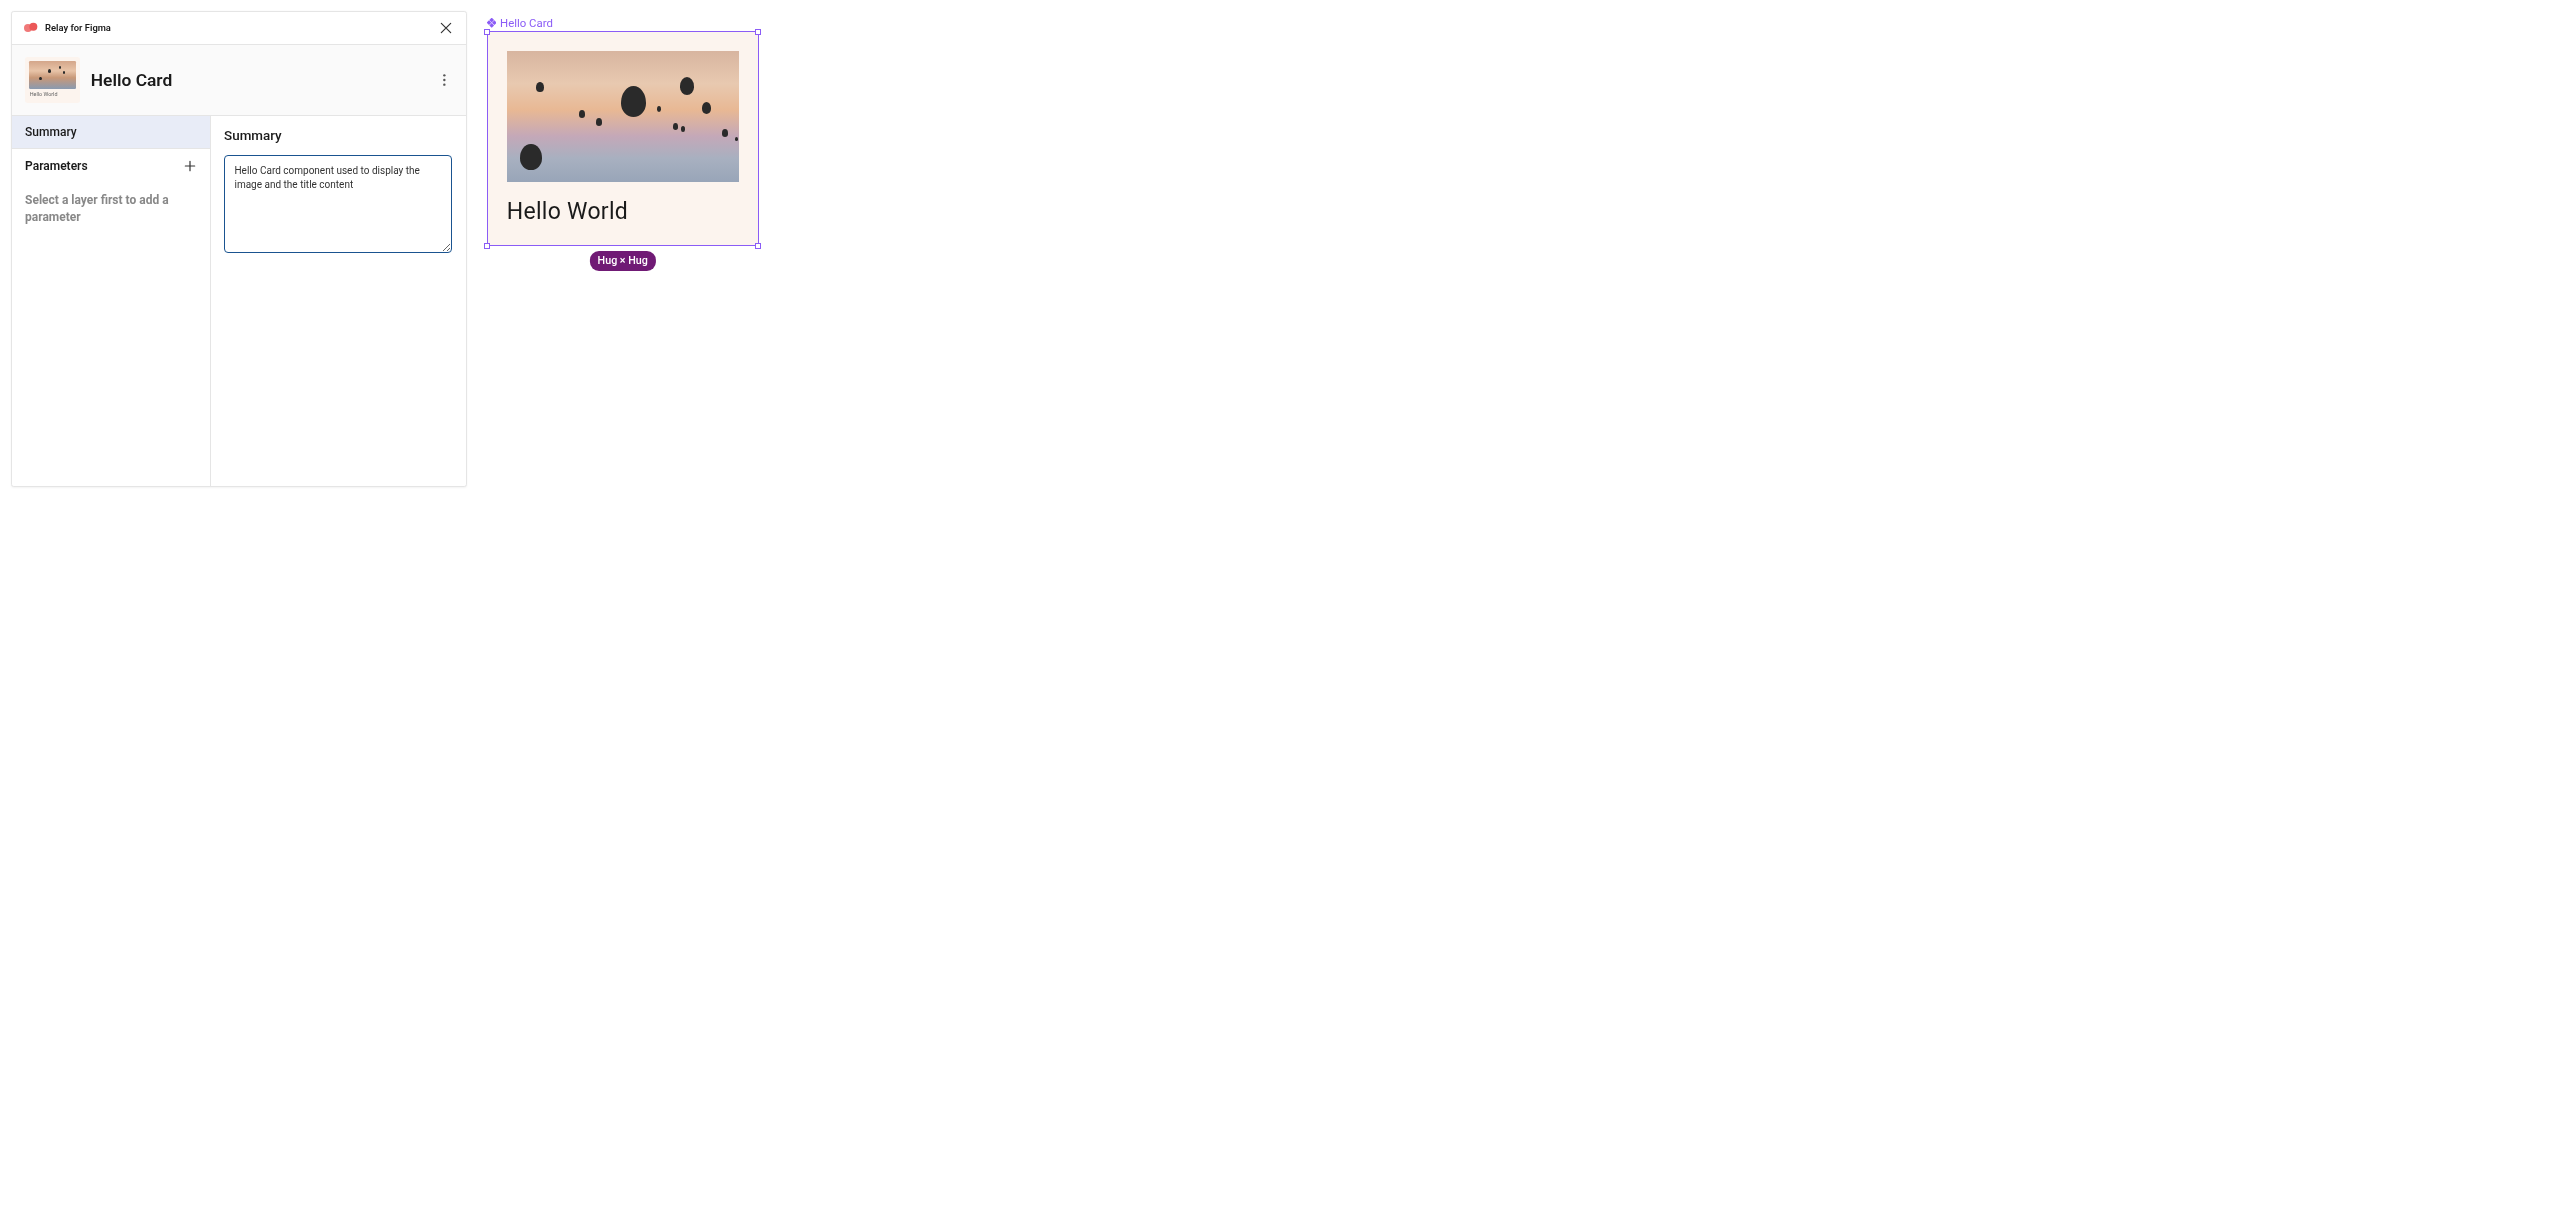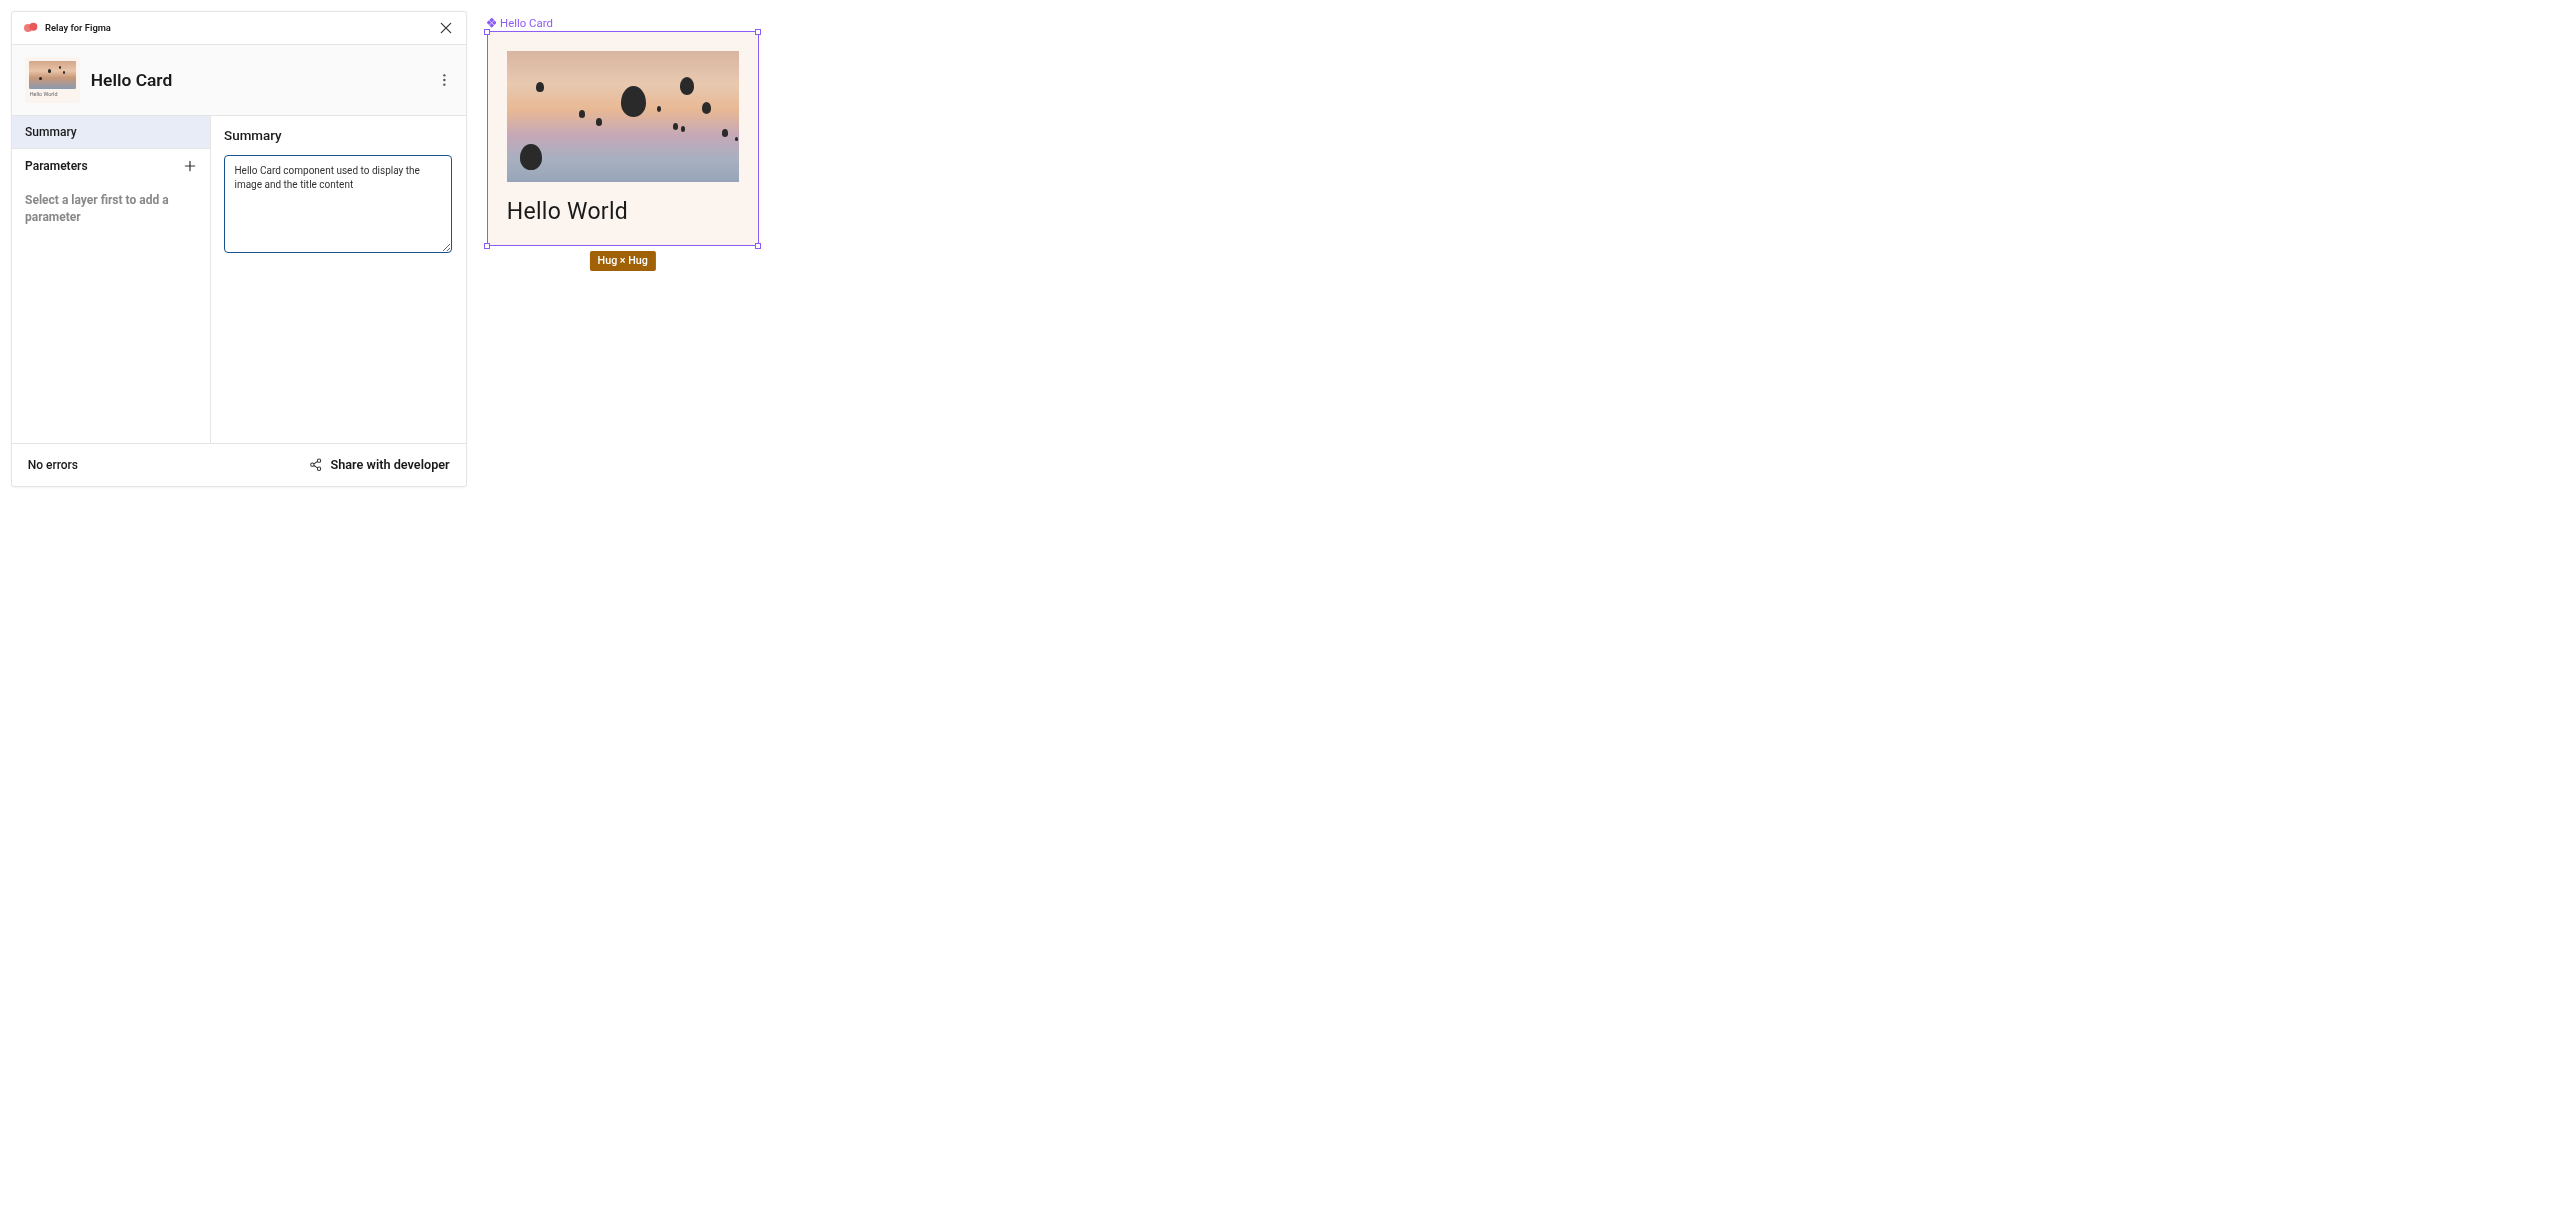--- a/index.html
+++ b/index.html
@@ -269,26 +269,26 @@
       font-weight: 400;
       color: #1a1a1a;
       margin-top: 16px;
       letter-spacing: 0.3px;
     }
     .size-badge {
       position: absolute;
       bottom: -25.5px;
       left: 50%;
       transform: translateX(-50%);
-      background: #a16207;
+      background: #701a75;
       color: #ffffff;
       padding: 3.4px 8px;
       font-size: 10.7px;
       font-weight: 500;
-      border-radius: 2px;
+      border-radius: 9px;
       white-space: nowrap;
     }
   </style>
 </head>
 <body>
 
 <div class="main-container">
 
   <div class="plugin-panel">
 
@@ -345,33 +345,20 @@
           </div>
           <div class="params-hint">Select a layer first to add a parameter</div>
         </div>
       </div>
       <div class="content-area">
         <div class="content-heading">Summary</div>
         <textarea class="summary-textarea" style="">Hello Card component used to display the image and the title content</textarea>
       </div>
     </div>
 
-    <div class="panel-footer">
-      <div class="errors-text">No errors</div>
-      <div class="share-section">
-        <svg width="13.4" height="13.4" viewBox="0 0 20 20">
-          <circle cx="15" cy="4" r="2.5" fill="none" stroke="#333" stroke-width="1.5"></circle>
-          <circle cx="5" cy="10" r="2.5" fill="none" stroke="#333" stroke-width="1.5"></circle>
-          <circle cx="15" cy="16" r="2.5" fill="none" stroke="#333" stroke-width="1.5"></circle>
-          <line x1="7.2" y1="8.8" x2="12.8" y2="5.2" stroke="#333" stroke-width="1.5"></line>
-          <line x1="7.2" y1="11.2" x2="12.8" y2="14.8" stroke="#333" stroke-width="1.5"></line>
-        </svg>
-        <span class="share-text">Share with developer</span>
-      </div>
-    </div>
   </div>
 
   <div class="canvas-area">
     <div class="component-label">
       <svg width="9.4" height="9.4" viewBox="0 0 14 14">
         <rect x="4.5" y="0.5" width="5" height="5" transform="rotate(45 7 3)" fill="#8b5cf6"></rect>
         <rect x="0.5" y="4.5" width="5" height="5" transform="rotate(45 3 7)" fill="#8b5cf6"></rect>
         <rect x="8.5" y="4.5" width="5" height="5" transform="rotate(45 11 7)" fill="#8b5cf6"></rect>
         <rect x="4.5" y="8.5" width="5" height="5" transform="rotate(45 7 11)" fill="#8b5cf6"></rect>
       </svg>

